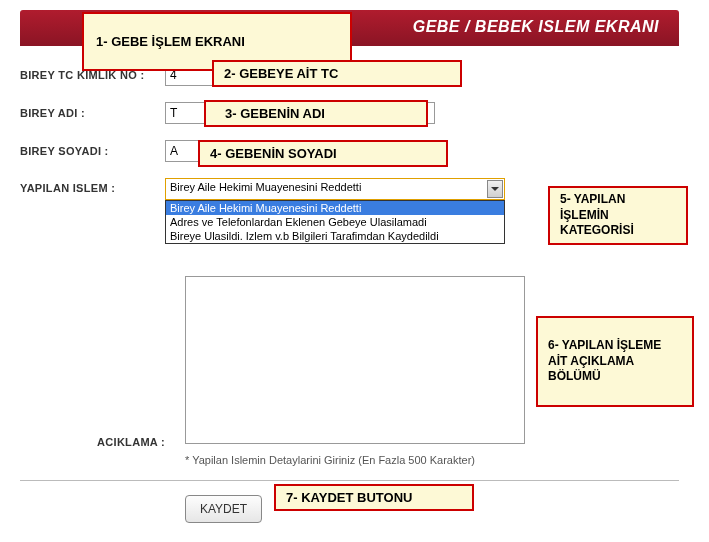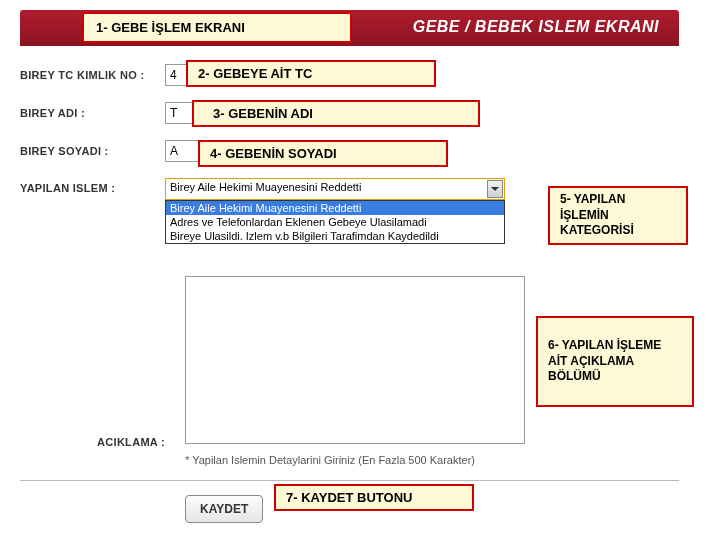--- a/index.html
+++ b/index.html
@@ -150,40 +150,40 @@
       display: flex;
       align-items: center;
       gap: 18px;
     }
     .btn-save {
       background: linear-gradient(to bottom, #fdfdfd, #e6e6e6);
       border: 1px solid #888;
       border-radius: 4px;
       padding: 6px 14px;
       font-size: 12px;
-      font-weight: bold;
+      font-weight: normal;
       color: #333;
       cursor: pointer;
     }
 
     .annotation {
       position: absolute;
       background: #fdf9d6;
       border: 2px solid #c00;
       padding: 4px 10px;
       font-size: 13px;
       font-weight: bold;
       color: #000;
       z-index: 20;
       white-space: nowrap;
     }
-    .annotation.tall { padding: 6px 12px; }
+    .annotation.tall { padding: 20px 12px; }
     .anno-1 { left: 82px; top: 12px; width: 270px; padding: 6px 10px; }
-    .anno-2 { left: 186px; top: 60px; width: 250px; }
-    .anno-3 { left: 192px; top: 100px; width: 288px; padding-left: 19px; }
+    .anno-2 { left: 212px; top: 60px; width: 250px; }
+    .anno-3 { left: 204px; top: 100px; width: 224px; padding-left: 19px; }
     .anno-4 { left: 198px; top: 140px; width: 250px; }
     .anno-5 { left: 548px; top: 186px; width: 140px; white-space: normal; font-size: 12px; line-height: 1.3; }
     .anno-6 { left: 536px; top: 316px; width: 158px; white-space: normal; font-size: 12px; line-height: 1.3; padding: 20px 10px; }
     .anno-7 { left: 274px; top: 484px; width: 200px; }
 
     .yapilan-row { align-items: flex-start; }
     .yapilan-row .form-label { padding-top: 4px; }
   </style>
 </head>
 <body>

